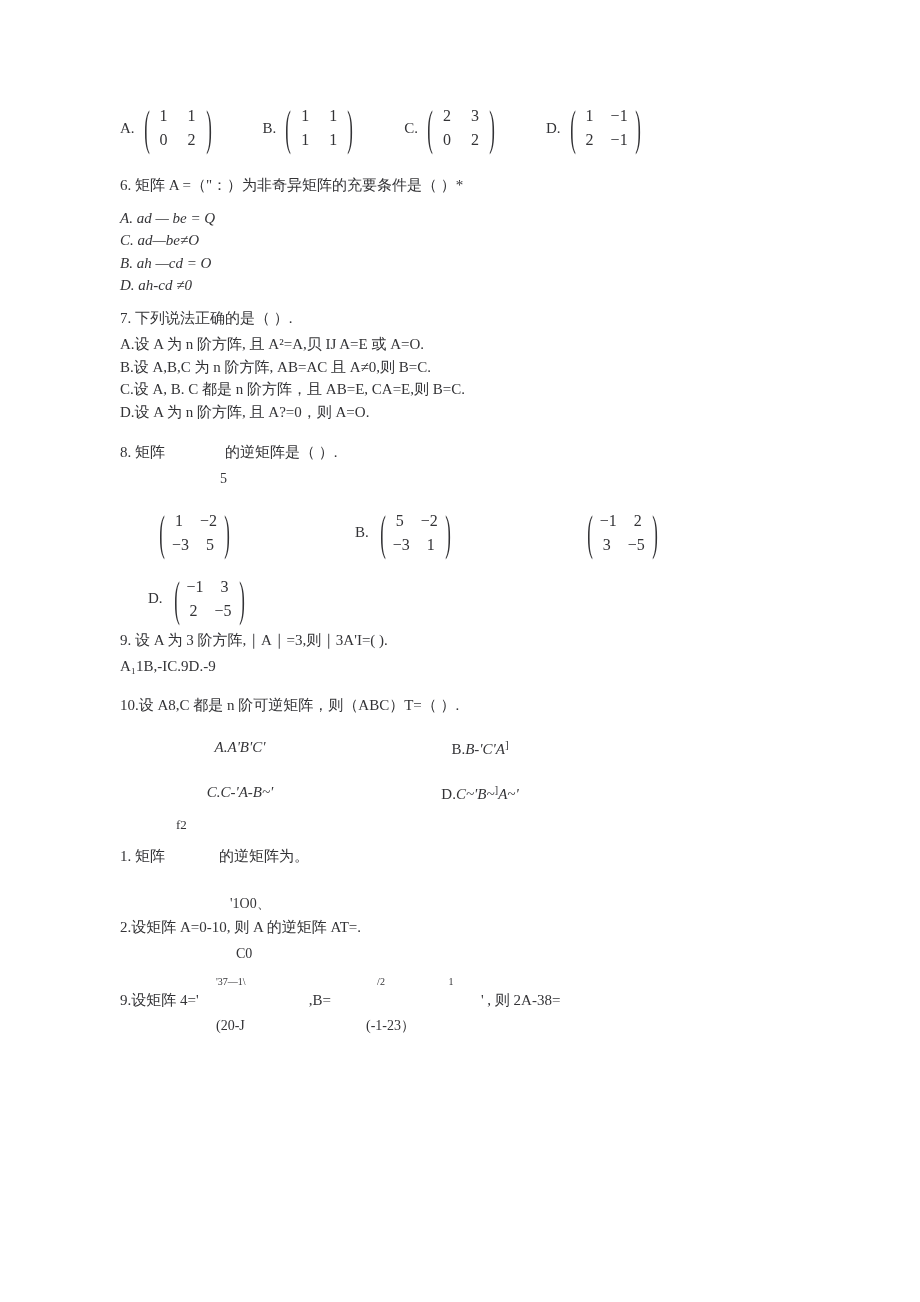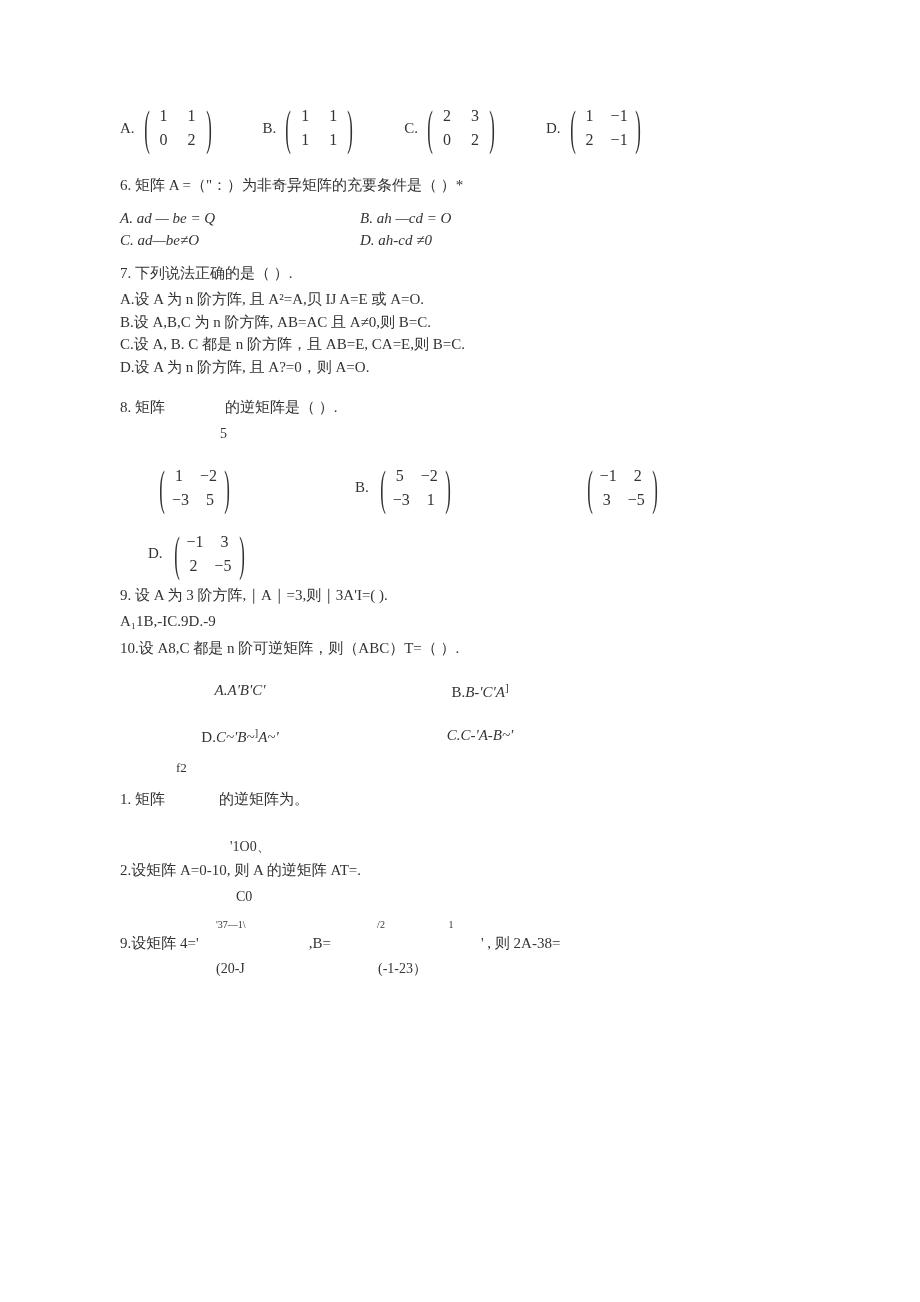--- a/index.html
+++ b/index.html
@@ -25,21 +25,21 @@
   }
   .opt-row { gap: 46px; margin-top: 26px; margin-bottom: 22px; }
   .opt-row .cell { display: flex; align-items: center; }
   .opt-label { font-family: "Times New Roman", serif; margin-right: 4px; }
   .paren { font-size: 48px; line-height: 0.86; display: inline-block; transform: scaleX(0.35); font-family: "Times New Roman", serif; color: #333336; }
   .mtx { display: inline-flex; flex-direction: column; justify-content: center; font-family: "Times New Roman", serif; font-size: 16px; color: #333336; padding: 0 2px; }
   .mtx .mrow { display: flex; gap: 14px; }
   .mtx .mrow span { min-width: 14px; text-align: center; }
   .q { margin: 10px 0 4px 0; color: #333336; }
   .sub { display: block; }
-  .twocol { display: flex; }
+  .twocol { display: flex; flex-direction: column; }
   .twocol > div:first-child { width: 240px; }
   .italic { font-style: italic; font-family: "Times New Roman", serif; }
   .serif { font-family: "Times New Roman", serif; }
   .section-title { font-size: 20px; font-weight: bold; margin: 28px 0 14px 0; color: #222; }
   .q8-mats { display: flex; flex-wrap: wrap; gap: 18px 120px; margin: 20px 0 6px 28px; }
   .q8-mats .cell { display: flex; align-items: center; }
   .q10-opts { display: flex; flex-wrap: wrap; text-align: center; }
   .q10-opts > div { width: 240px; margin: 10px 0; }
   .small-spacer { height: 6px; }
   .q8-label { margin-right: 6px; font-family: "Times New Roman", serif; }
@@ -198,27 +198,27 @@
             <span>−5</span>
           </span>
       </span>
       <span class="paren">)</span>
     </div>
   </div>
 
   <div class="q" style="margin-top:2px;">9. 设 A 为 3 阶方阵,｜A｜=3,则｜3A'I=(        ).</div>
   <div class="sub serif">A₁1B,-IC.9D.-9</div>
 
-  <div class="q" style="margin-top:4px;">10.设 A8,C 都是 n 阶可逆矩阵，则（ABC）T=（               ）.</div>
+  <div class="q" style="margin-top:16px;">10.设 A8,C 都是 n 阶可逆矩阵，则（ABC）T=（               ）.</div>
   <div class="small-spacer"></div>
   <div class="q10-opts">
     <div><span class="serif"><span class="italic">A.A'B'C'</span></span></div>
     <div><span class="serif"><span>B.</span><span class="italic">B-'C'A</span><span style="vertical-align:super;font-size:11px;">]</span></span></div>
+    <div><span class="serif"><span class="italic">C.C-'A-B~'</span></span></div>
     <div><span class="serif"><span>D.</span><span class="italic">C~'B~</span><span style="vertical-align:super;font-size:11px;">]</span><span class="italic">A~'</span></span></div>
-    <div><span class="serif"><span class="italic">C.C-'A-B~'</span></span></div>
   </div>
 
 
   <div style="padding-left:56px; font-size:13px;">f2</div>
   <div class="q q-line">
     <span>1. 矩阵</span>
     <span style="display:inline-block; width:54px;"></span>
     <span>的逆矩阵为。</span>
   </div>
 
@@ -235,18 +235,18 @@
     <span style="display:inline-block; width:90px; text-align:center;">/2</span>
     <span style="display:inline-block; width:50px; text-align:center;">1</span>
   </div>
   <div class="q q-line" style="margin-top:0;">
     <span>9.设矩阵 4='</span>
     <span style="display:inline-block; width:110px;"></span>
     <span>,B=</span>
     <span style="display:inline-block; width:150px;"></span>
     <span>' , 则 2A-38=</span>
   </div>
-  <div class="row" style="padding-left:96px; font-size:14px; gap:12px;">
+  <div class="row" style="padding-left:96px; font-size:14px; gap:0;">
     <span style="display:inline-block; width:150px;">(20-J</span>
     <span style="display:inline-block; width:120px;">(-1-23）</span>
   </div>
 
 </div>
 
 </body></html>

